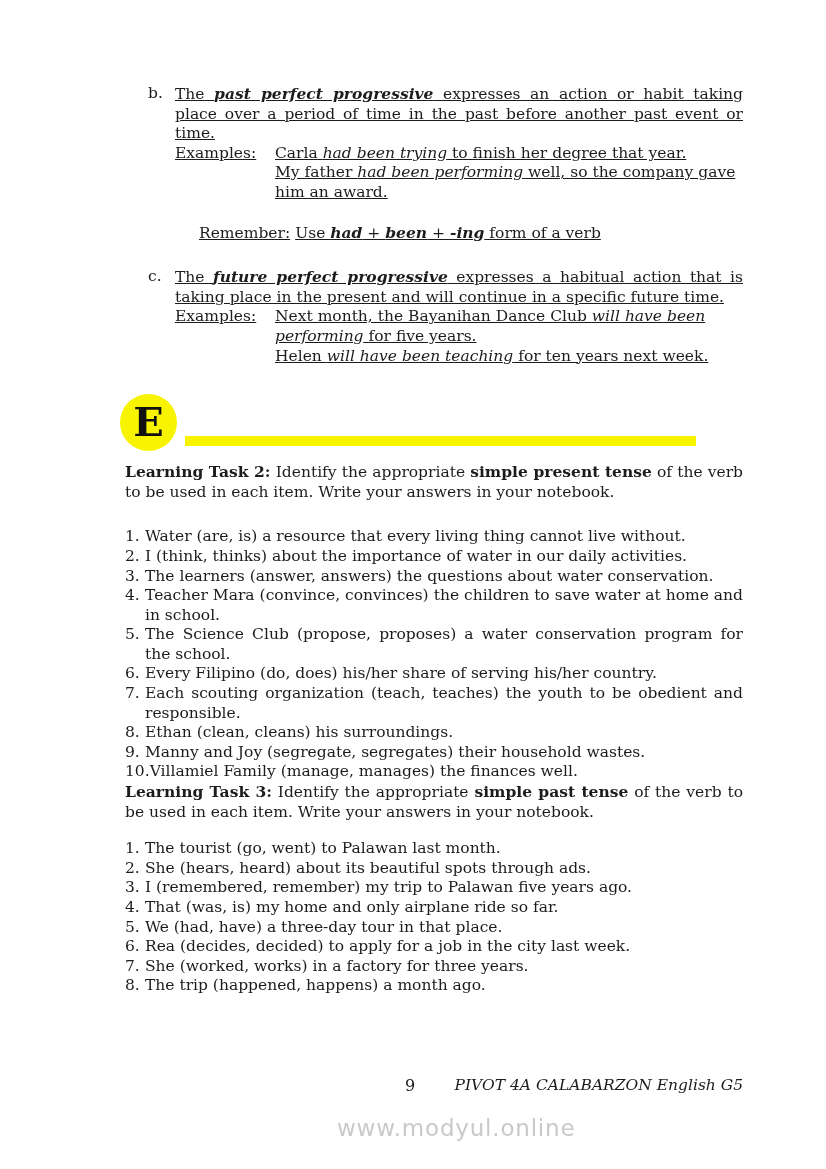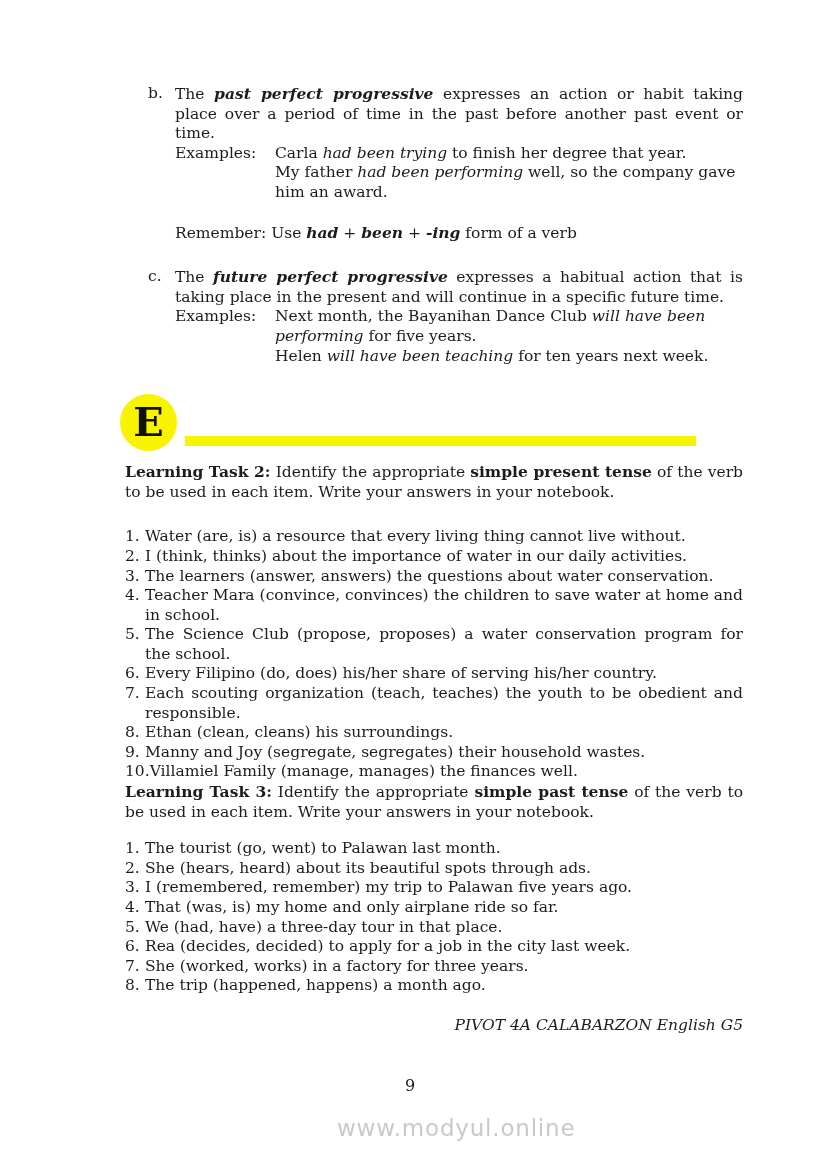--- a/index.html
+++ b/index.html
@@ -13,28 +13,28 @@
     background:var(--bg);
     color:var(--ink);
     font-family:"DejaVu Serif","Liberation Serif",serif;
     font-size:15.5px;line-height:19.6px;
     overflow:hidden;
   }
   .content{position:absolute;left:125px;top:84px;width:618px;}
   
   .gsection{display:flex;margin-left:23px;margin-bottom:24px;}
   .gmarker{flex:none;width:27px;}
-  .gbody{flex:1;min-width:0;}
+  .gbody{flex:1;min-width:0;text-decoration:underline;}
   .intro{margin:0;text-align:justify;}
   .examples{display:flex;}
   .ex-label{flex:none;width:100px;}
   .ex-body{flex:1;min-width:0;}
   .ex-body p{margin:0;text-align:left;}
   .remember{margin-top:20px;}
-  .rem-label{margin-right:5px;}
+  .rem-label{margin-right:5px;margin-left:24px;}
   .s-b{font-weight:bold;}
   .s-i{font-style:italic;}
   .s-bi{font-weight:bold;font-style:italic;}
   
   .e-row{display:flex;align-items:flex-end;height:57px;margin:28px 0 11px -5px;}
   .e-circle{
     flex:none;width:57px;height:57px;border-radius:50%;
     background:var(--yellow);
     display:flex;align-items:center;justify-content:center;
   }
@@ -43,21 +43,21 @@
   
   .task-intro{margin:0 0 25px 0;text-align:justify;}
   .qlist{margin:0;}
   .qitem{display:flex;}
   .qnum{flex:none;min-width:20px;}
   .qtext{flex:1;min-width:0;text-align:justify;}
   .task3-gap{}
   .list3-gap{margin-bottom:17px;}
   
   .page-num{position:absolute;left:405px;top:1076px;font-size:16px;}
-  .footer-title{position:absolute;right:83px;top:1016px;font-style:italic;font-size:15.5px;}
+  .footer-title{position:absolute;right:83px;top:1076px;font-style:italic;font-size:15.5px;}
   .watermark{
     position:absolute;left:337px;top:1119px;
     font-family:"DejaVu Sans","Liberation Sans",sans-serif;
     font-size:23px;letter-spacing:0.8px;color:var(--wm);
   }
 </style>
 </head>
 <body>
 
 <div class="page">

